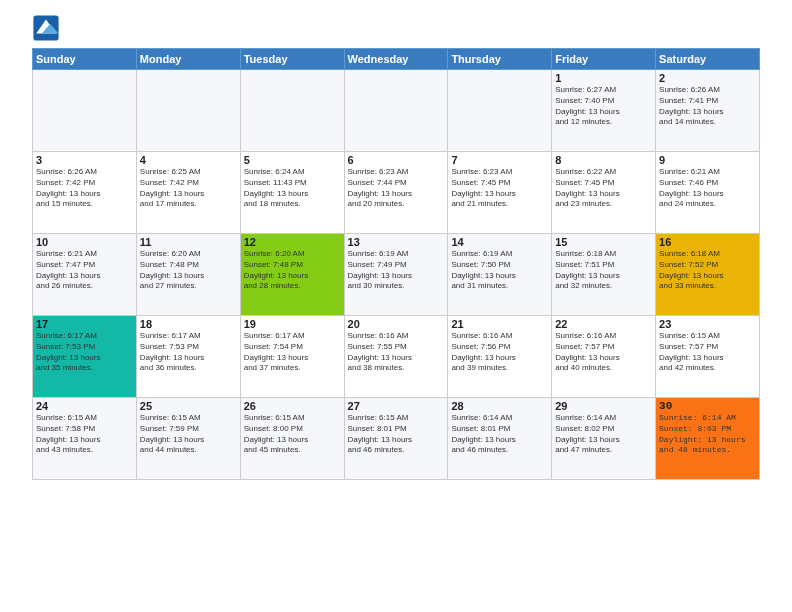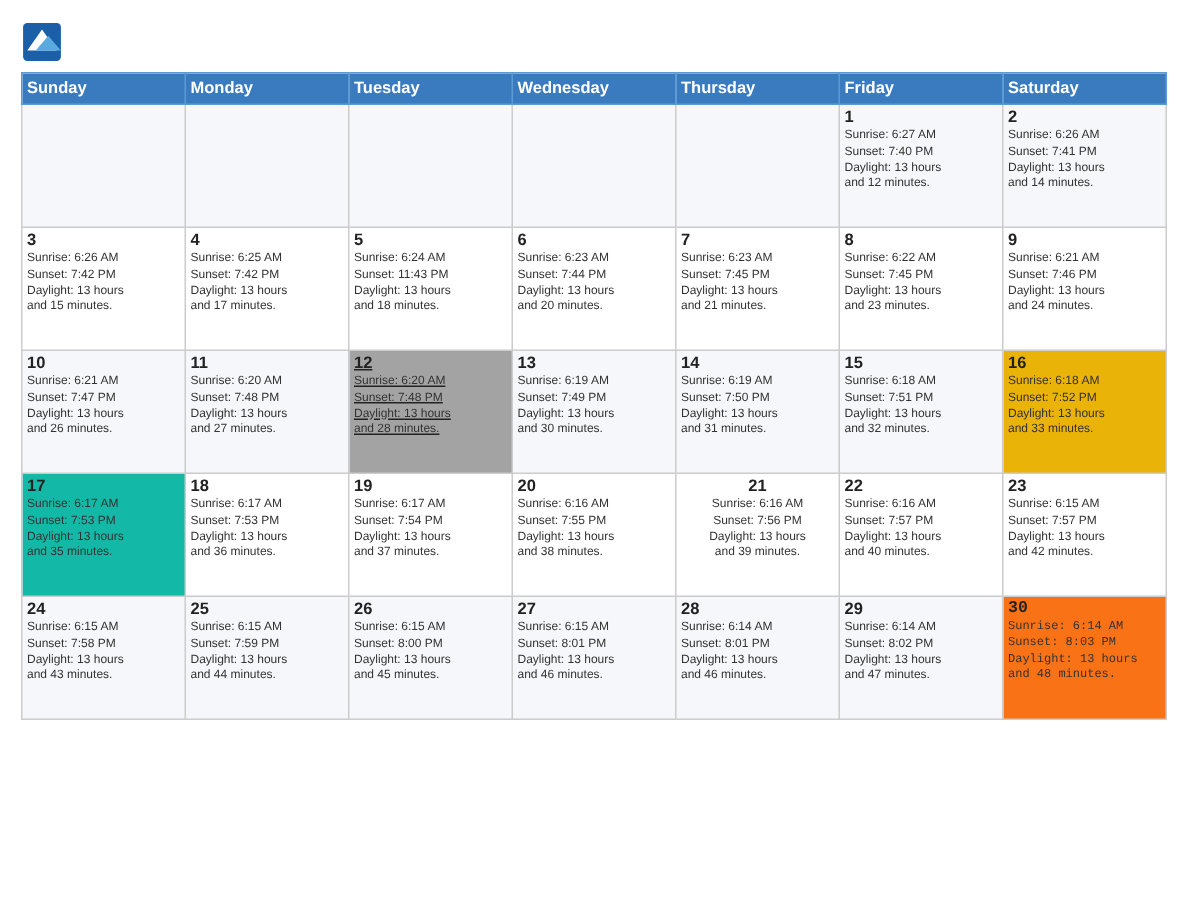--- a/index.html
+++ b/index.html
@@ -6,21 +6,21 @@
     body {
       font-family: Arial, sans-serif;
       background: #fff;
       width: 792px;
       height: 612px;
       overflow: hidden;
     }
     .container {
       width: 792px;
       height: 612px;
-      padding: 10px 14px;
+      padding: 10px 32px;
     }
     .header-row {
       display: flex;
       align-items: flex-start;
       justify-content: space-between;
       margin-bottom: 6px;
     }
     .logo {
       display: flex;
       align-items: center;
@@ -209,21 +209,21 @@
 Daylight: 13 hours
 and 26 minutes.</div>
           </td>
           <td style="background: rgb(245, 247, 250); margin-left: 20px;">
             <span class="day-num">11</span>
             <div class="day-info" style="white-space: pre-line;">Sunrise: 6:20 AM
 Sunset: 7:48 PM
 Daylight: 13 hours
 and 27 minutes.</div>
           </td>
-          <td style="background: #a3a3a3; text-decoration: underline;">
+          <td style="background: #84cc16;">
             <span class="day-num">12</span>
             <div class="day-info" style="white-space: pre-line;">Sunrise: 6:20 AM
 Sunset: 7:48 PM
 Daylight: 13 hours
 and 28 minutes.</div>
           </td>
           <td style="background: rgb(245, 247, 250); margin-left: 21px;">
             <span class="day-num">13</span>
             <div class="day-info" style="white-space: pre-line;">Sunrise: 6:19 AM
 Sunset: 7:49 PM
@@ -274,21 +274,21 @@
 Daylight: 13 hours
 and 37 minutes.</div>
           </td>
           <td style="background: rgb(255, 255, 255); margin-top: 29px;">
             <span class="day-num">20</span>
             <div class="day-info" style="white-space: pre-line;">Sunrise: 6:16 AM
 Sunset: 7:55 PM
 Daylight: 13 hours
 and 38 minutes.</div>
           </td>
-          <td style="background: rgb(255, 255, 255); text-align: center;">
+          <td style="background: rgb(255, 255, 255);">
             <span class="day-num">21</span>
             <div class="day-info" style="white-space: pre-line;">Sunrise: 6:16 AM
 Sunset: 7:56 PM
 Daylight: 13 hours
 and 39 minutes.</div>
           </td>
           <td style="background: rgb(255, 255, 255);">
             <span class="day-num">22</span>
             <div class="day-info" style="white-space: pre-line;">Sunrise: 6:16 AM
 Sunset: 7:57 PM

